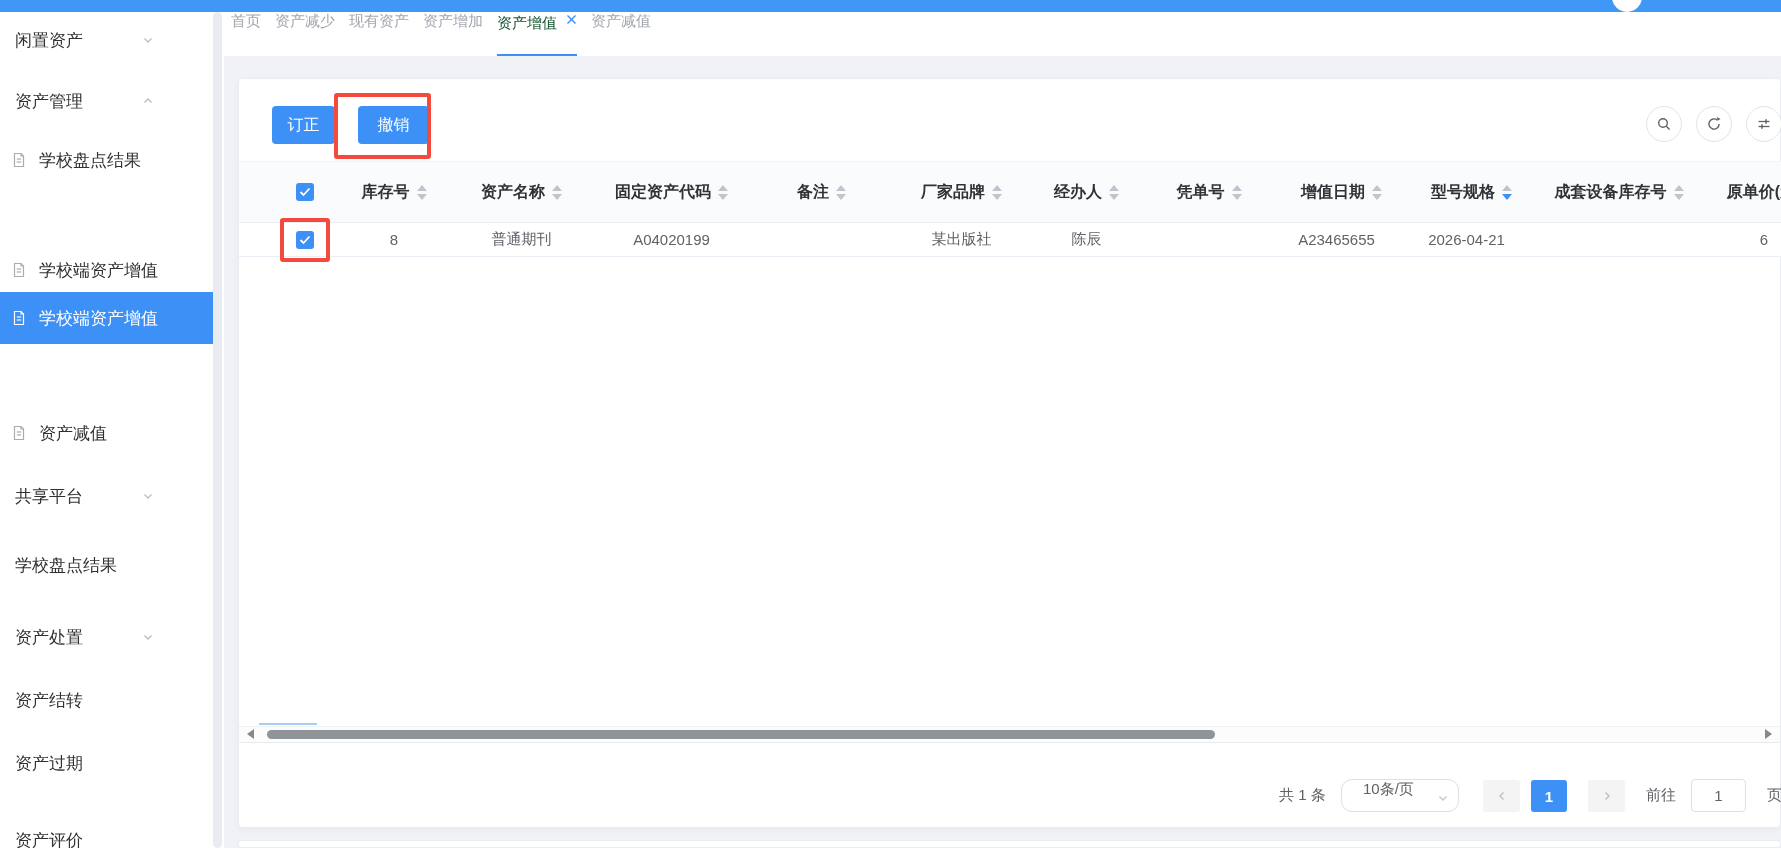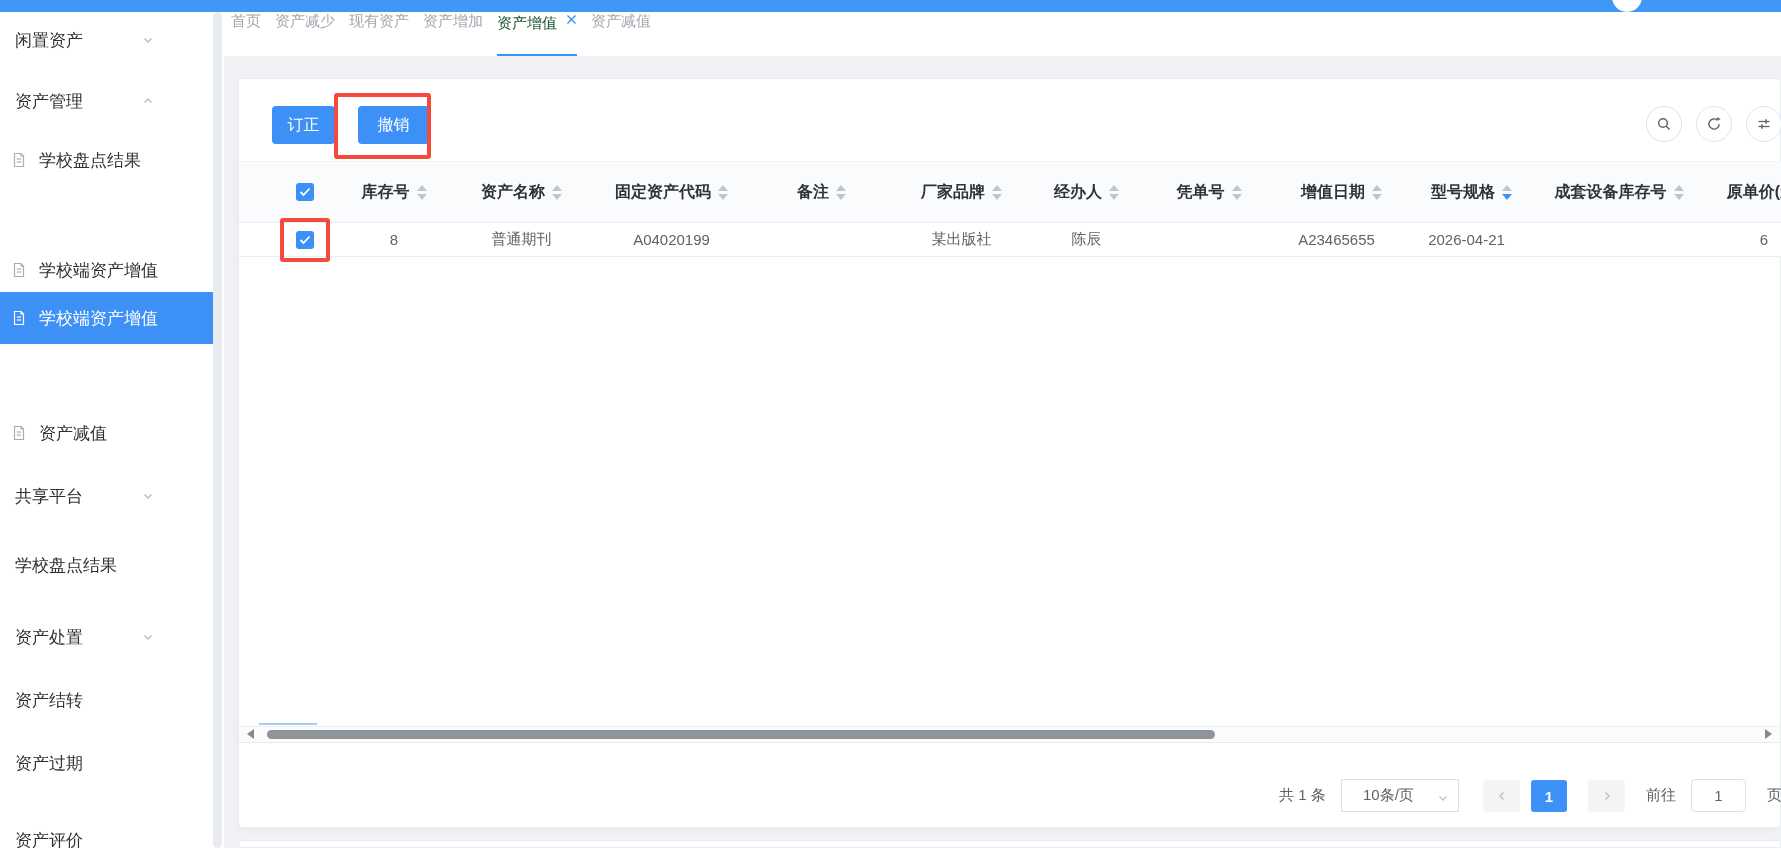--- a/index.html
+++ b/index.html
@@ -91,21 +91,21 @@
   .harrow-l{position:absolute;left:8px;top:2px;width:0;height:0;border-top:5px solid transparent;
             border-bottom:5px solid transparent;border-right:7px solid #85888c}
   .harrow-r{position:absolute;left:1526px;top:2px;width:0;height:0;border-top:5px solid transparent;
             border-bottom:5px solid transparent;border-left:7px solid #85888c}
   .bluemark{position:absolute;left:20px;top:644px;width:58px;height:2px;background:#a6cdf8}
 
   
   .pgbar{position:absolute;left:0;top:698px;width:1543px;height:38px;font-size:15px;color:#606266}
   .pg-total{position:absolute;left:1040px;top:9px}
   .pg-select{position:absolute;left:1102px;top:2px;width:118px;height:33px;border:1px solid #dcdfe6;
-             border-radius:0;display:flex;align-items:center;cursor:pointer;box-sizing:border-box;background:#fff}
+             border-radius:11px;display:flex;align-items:flex-start;cursor:pointer;box-sizing:border-box;background:#fff}
   .pg-select .val{margin-left:21px}
   .pg-select .selchev{position:absolute;right:9px;top:12px;display:flex}
   .pg-btn{position:absolute;top:3px;width:37px;height:32px;background:#f4f4f5;border-radius:3px;
           display:flex;align-items:center;justify-content:center;cursor:pointer}
   .pg-prev{left:1244px}.pg-next{left:1349px}
   .pg-page{position:absolute;left:1292px;top:3px;width:36px;height:32px;background:#3d90f5;border-radius:3px;
            color:#ffffff;font-weight:bold;display:flex;align-items:center;justify-content:center;cursor:pointer}
   .pg-goto{position:absolute;left:1407px;top:9px}
   .pg-input{position:absolute;left:1452px;top:2px;width:55px;height:33px;border:1px solid #dcdfe6;border-radius:4px;
             text-align:center;font-size:15px;color:#606266;box-sizing:border-box;font-family:inherit;outline:none;background:#fff}

